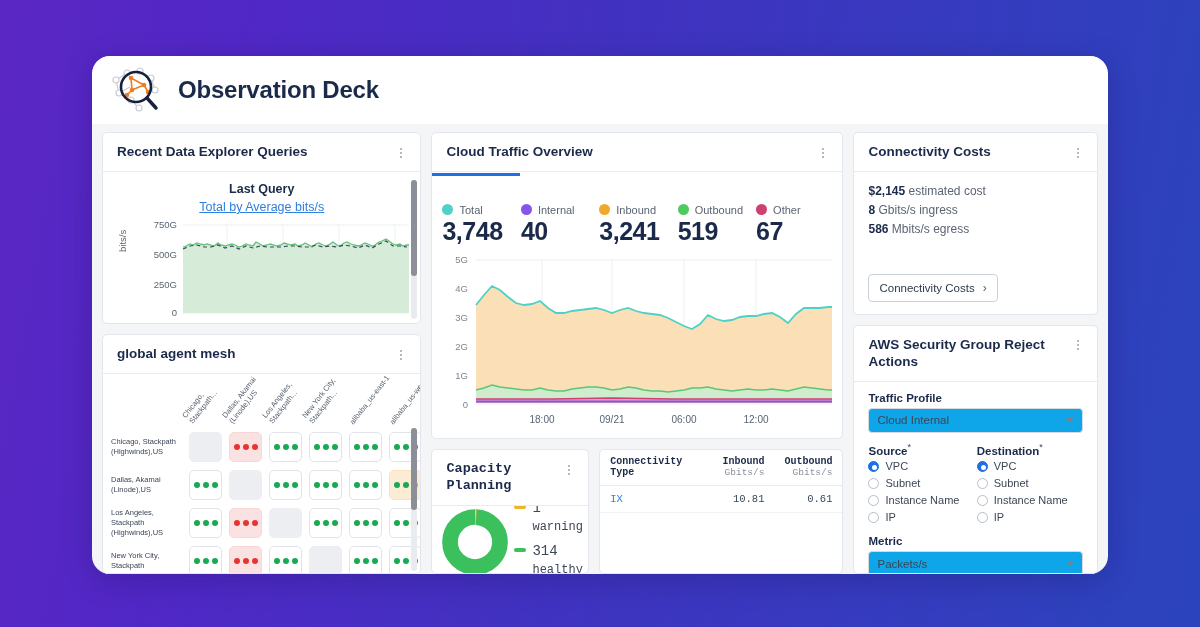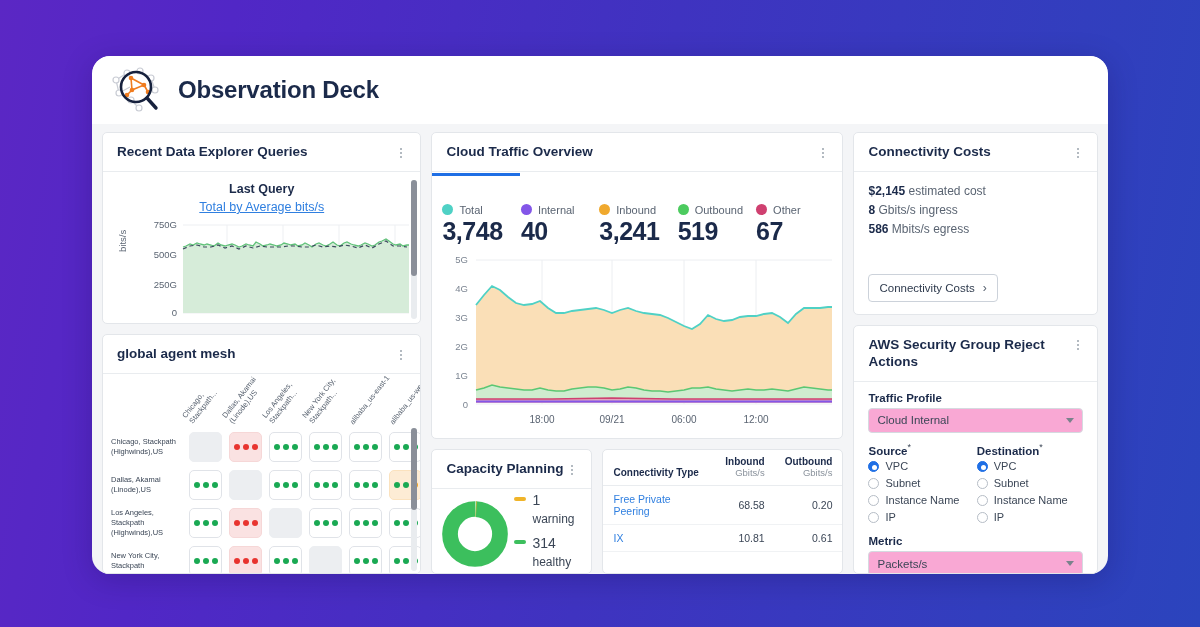--- a/index.html
+++ b/index.html
@@ -180,21 +180,21 @@
     font-family: "Liberation Sans", sans-serif;
     display: flex; align-items: center; gap: 8px;
   }
 
   
   #awssg { flex: 1 1 auto; }
   #awssg .card-body { padding: 10px 14px 0 14px; }
   .fld-label { font-size: 11.5px; font-weight: bold; color: #1b2a4a; margin-bottom: 4px; }
   .select {
     width: 100%; height: 25px; border: 1px solid #d5dae0; border-radius: 4px;
-    background: #f9a8d4; display: flex; align-items: center; justify-content: space-between;
+    background: #0ea5e9; display: flex; align-items: center; justify-content: space-between;
     padding: 0 8px; font-size: 11.5px; color: #3b4656; cursor: pointer; margin-bottom: 9px;
   }
   .caret { width:0;height:0;border-left:4px solid transparent;border-right:4px solid transparent;border-top:5px solid #7a828c;}
   .radio-cols { display: flex; gap: 2px; }
   .radio-col { flex: 1 1 0; }
   .req { color: #3b4656; font-weight: normal; font-size: 9px; vertical-align: super; }
   .radio-row { display: flex; align-items: center; gap: 6px; margin-bottom: 5px; cursor: pointer; }
   .radio {
     width: 11px; height: 11px; border-radius: 50%; border: 1px solid #b6bdc6;
     background: #fff; flex: 0 0 11px; position: relative;
@@ -536,21 +536,21 @@
             <g font-size="10" fill="#5a6472" font-family="Liberation Sans, sans-serif" text-anchor="middle">
               <text x="110" y="172">18:00</text>
                 <text x="180" y="172">09/21</text>
               <text x="252" y="172">06:00</text>
                 <text x="324" y="172">12:00</text>
             </g>
           </svg>
         </div>
       </div>
 
-      <div style="display:flex;gap:10px;flex:1 1 auto;">
+      <div style="display:flex;gap:10px;flex:1 1 auto;font-family:Liberation Mono, monospace;">
 
         <div class="card" id="cap">
           <div class="card-head">
             <div class="card-title">Capacity Planning</div>
             <div class="kebab">
                 <i></i>
                 <i></i>
                 <i></i>
               </div>
           </div>
@@ -577,25 +577,20 @@
             <table class="ptable">
               <thead>
                   <tr id="peer-head">
                     <th class="lft"><span>Connectivity Type</span></th>
                     <th><span>Inbound</span><span class="unit">Gbits/s</span></th>
                     <th><span>Outbound</span><span class="unit">Gbits/s</span></th>
                   </tr>
                 </thead>
               <tbody id="peer-body">
                   <tr>
-                    <td class="lnk">Free Private Peering</td>
-                    <td>68.58</td>
-                    <td>0.20</td>
-                  </tr>
-                  <tr>
                     <td class="lnk">IX</td>
                     <td>10.81</td>
                     <td>0.61</td>
                   </tr>
                 </tbody>
             </table>
           </div>
         </div>
       </div>
     </div>

